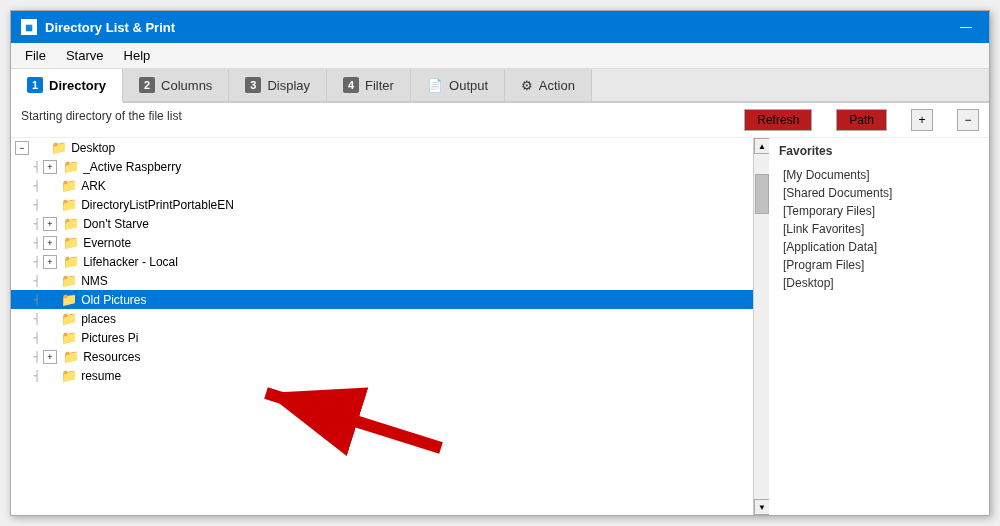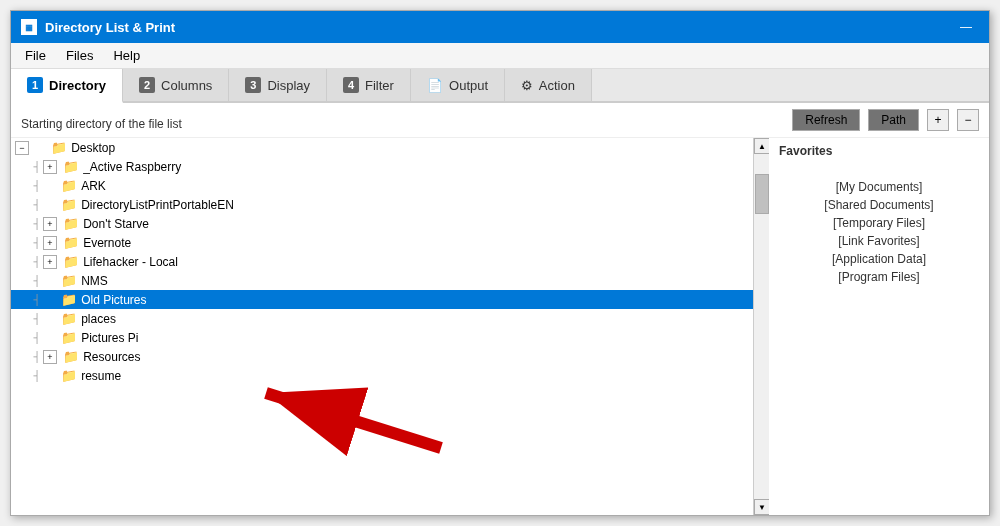--- a/index.html
+++ b/index.html
@@ -117,33 +117,33 @@
     }
     .content-area {
       flex: 1;
       background: #fff;
       display: flex;
       flex-direction: column;
       padding: 0;
     }
     .toolbar-row {
       display: flex;
-      align-items: flex-end;
+      align-items: flex-start;
       padding: 6px 10px;
-      gap: 8px;
+      gap: 24px;
       border-bottom: 1px solid #eee;
     }
     .toolbar-label {
       font-size: 12px;
       color: #333;
       flex: 1;
     }
     .toolbar-btn {
       padding: 3px 12px;
-      background: #737373;
+      background: #b91c1c;
       border: 1px solid #aaa;
       cursor: pointer;
       font-size: 12px;
     }
     .toolbar-small-btn {
       width: 22px;
       height: 22px;
       background: #f0f0f0;
       border: 1px solid #aaa;
       cursor: pointer;
@@ -191,28 +191,27 @@
     .favorites-panel {
       width: 220px;
       padding: 6px 10px;
       font-size: 12px;
       overflow-y: auto;
       position: relative;
     }
     .favorites-title {
       font-size: 12px;
       font-weight: 600;
-      margin-bottom: 20px;
+      margin-bottom: 8px;
       color: #333;
     }
     .favorites-item {
       padding: 2px 4px;
       cursor: pointer;
       color: #333;
-      text-align: center;
     }
     .tree-container {
       position: relative;
       flex: 1;
       overflow: hidden;
       display: flex;
     }
     .tree-scroll {
       flex: 1;
       overflow-y: auto;
@@ -260,21 +259,21 @@
     </div>
     <span>Directory List &amp; Print</span>
     <div class="title-bar-controls">
       <button class="title-btn">—</button>
     </div>
   </div>
 
   <div class="menu-bar">
     <div class="menu-item">File</div>
     <div class="menu-item">
-      <span>Files</span>
+      <span>Starve</span>
     </div>
     <div class="menu-item">Help</div>
   </div>
 
   <div class="tabs-bar">
     <div class="tab active">
       <div class="tab-number">1</div>
       <span>Directory</span>
     </div>
     <div class="tab">
@@ -435,16 +434,17 @@
       </div>
 
       <div class="favorites-panel">
         <div class="favorites-title">Favorites</div>
         <div class="favorites-item">[My Documents]</div>
         <div class="favorites-item">[Shared Documents]</div>
         <div class="favorites-item">[Temporary Files]</div>
         <div class="favorites-item">[Link Favorites]</div>
         <div class="favorites-item">[Application Data]</div>
         <div class="favorites-item">[Program Files]</div>
+        <div class="favorites-item">[Desktop]</div>
       </div>
     </div>
   </div>
 </div>
 
 </body></html>

